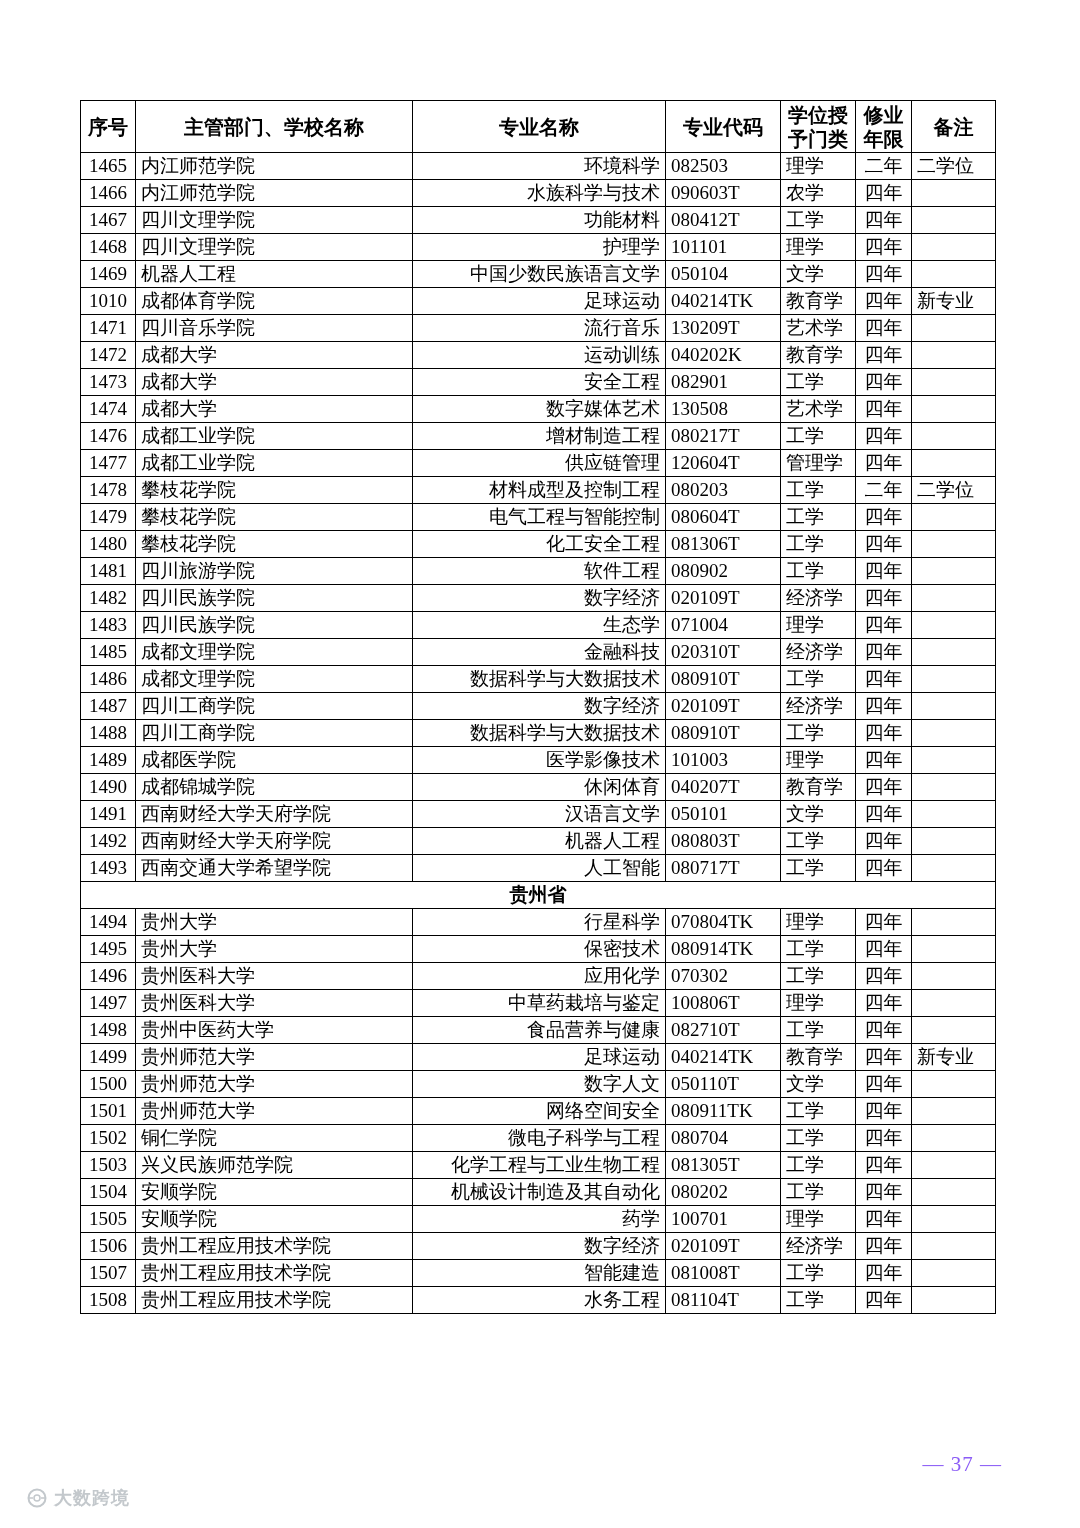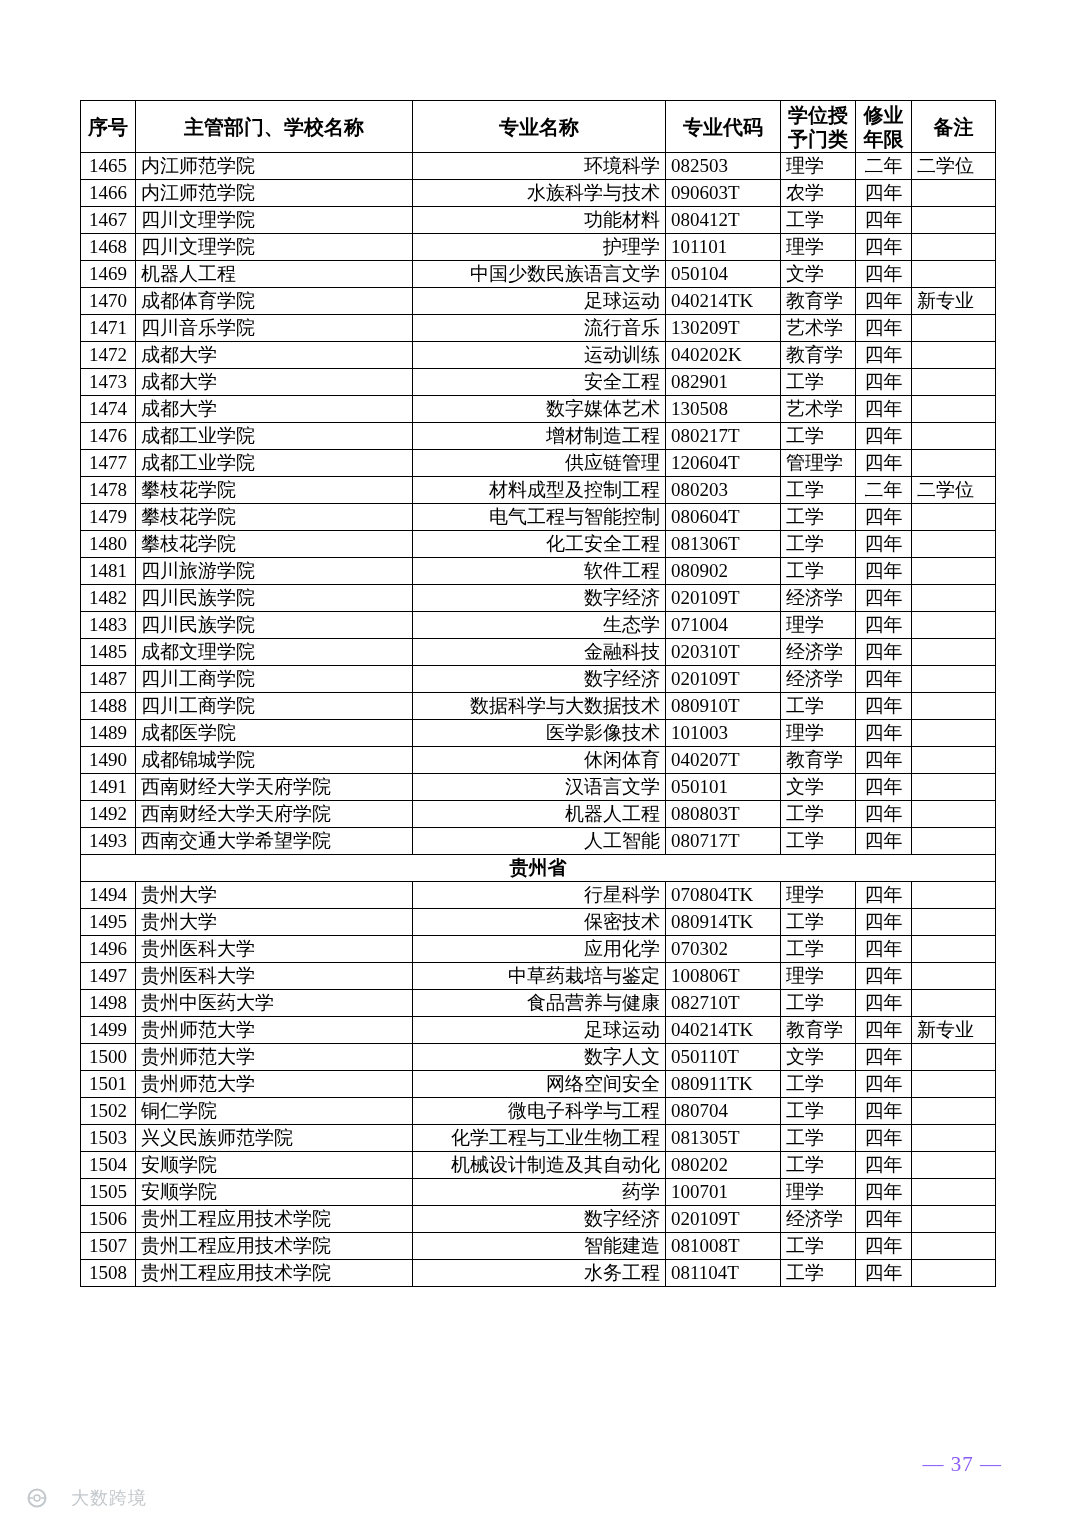--- a/index.html
+++ b/index.html
@@ -61,25 +61,25 @@
     font-size:21px;
     letter-spacing:1px;
     color:#8b5cf6;
   }
 
   .watermark {
     position:absolute;
     left:26px; top:1486px;
     display:flex;
     align-items:center;
-    gap:23px;
+    gap:6px;
     color:#c3c8cc;
     font-family:"Liberation Sans", sans-serif;
     font-size:18px;
-    font-weight:normal;
+    font-weight:bold;
     letter-spacing:1px;
   }
   .watermark svg { display:block; }
 </style>
 </head>
 <body>
 
 <div class="page">
 
   <table class="majors">
@@ -143,21 +143,21 @@
         <tr>
           <td class="col0">1469</td>
           <td class="col1">机器人工程</td>
           <td class="col2">中国少数民族语言文学</td>
           <td class="col3">050104</td>
           <td class="col4">文学</td>
           <td class="col5">四年</td>
           <td class="col6"></td>
         </tr>
         <tr>
-          <td class="col0">1470</td>
+          <td class="col0">1010</td>
           <td class="col1">成都体育学院</td>
           <td class="col2">足球运动</td>
           <td class="col3">040214TK</td>
           <td class="col4">教育学</td>
           <td class="col5">四年</td>
           <td class="col6">新专业</td>
         </tr>
         <tr>
           <td class="col0">1471</td>
           <td class="col1">四川音乐学院</td>
@@ -265,20 +265,29 @@
           <td class="col4">理学</td>
           <td class="col5">四年</td>
           <td class="col6"></td>
         </tr>
         <tr>
           <td class="col0">1485</td>
           <td class="col1">成都文理学院</td>
           <td class="col2">金融科技</td>
           <td class="col3">020310T</td>
           <td class="col4">经济学</td>
+          <td class="col5">四年</td>
+          <td class="col6"></td>
+        </tr>
+        <tr>
+          <td class="col0">1486</td>
+          <td class="col1">成都文理学院</td>
+          <td class="col2">数据科学与大数据技术</td>
+          <td class="col3">080910T</td>
+          <td class="col4">工学</td>
           <td class="col5">四年</td>
           <td class="col6"></td>
         </tr>
         <tr>
           <td class="col0">1487</td>
           <td class="col1">四川工商学院</td>
           <td class="col2">数字经济</td>
           <td class="col3">020109T</td>
           <td class="col4">经济学</td>
           <td class="col5">四年</td>

